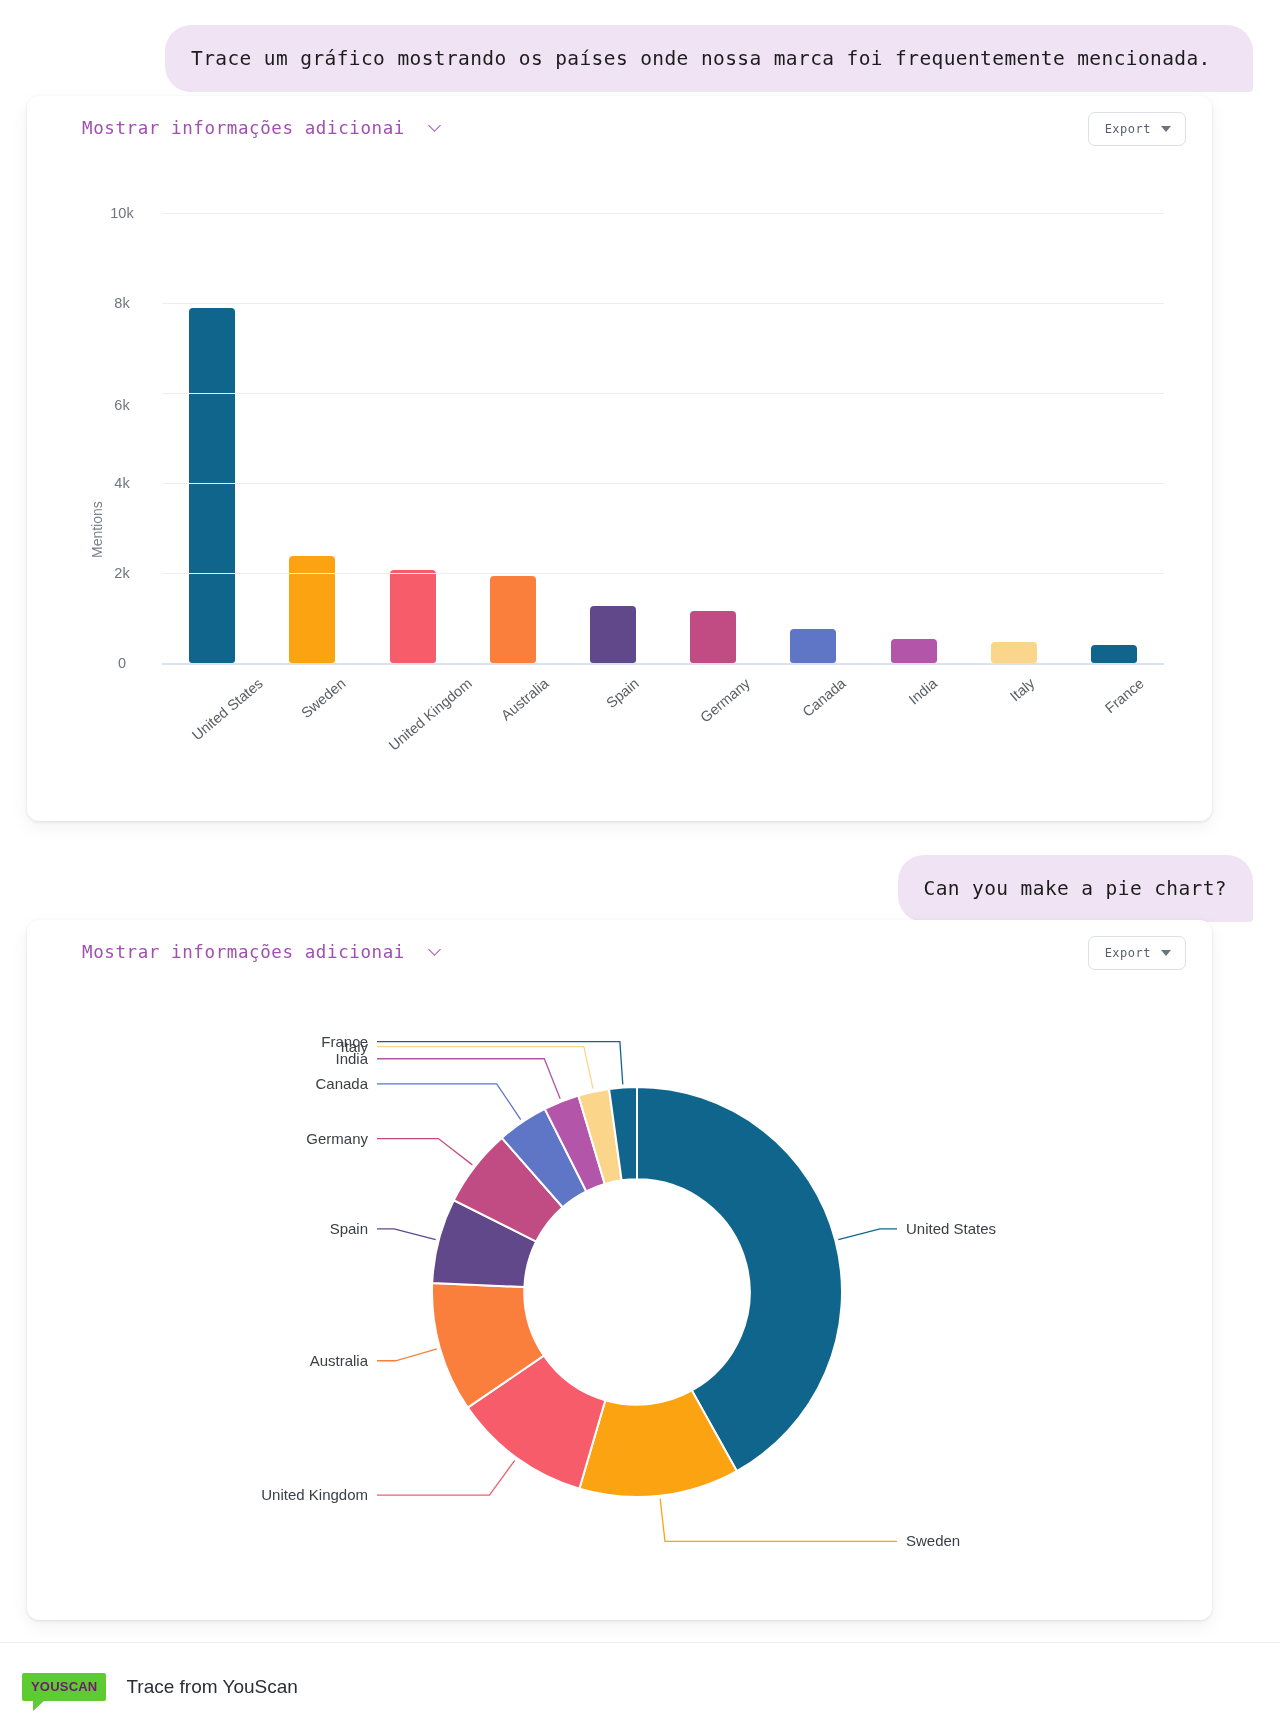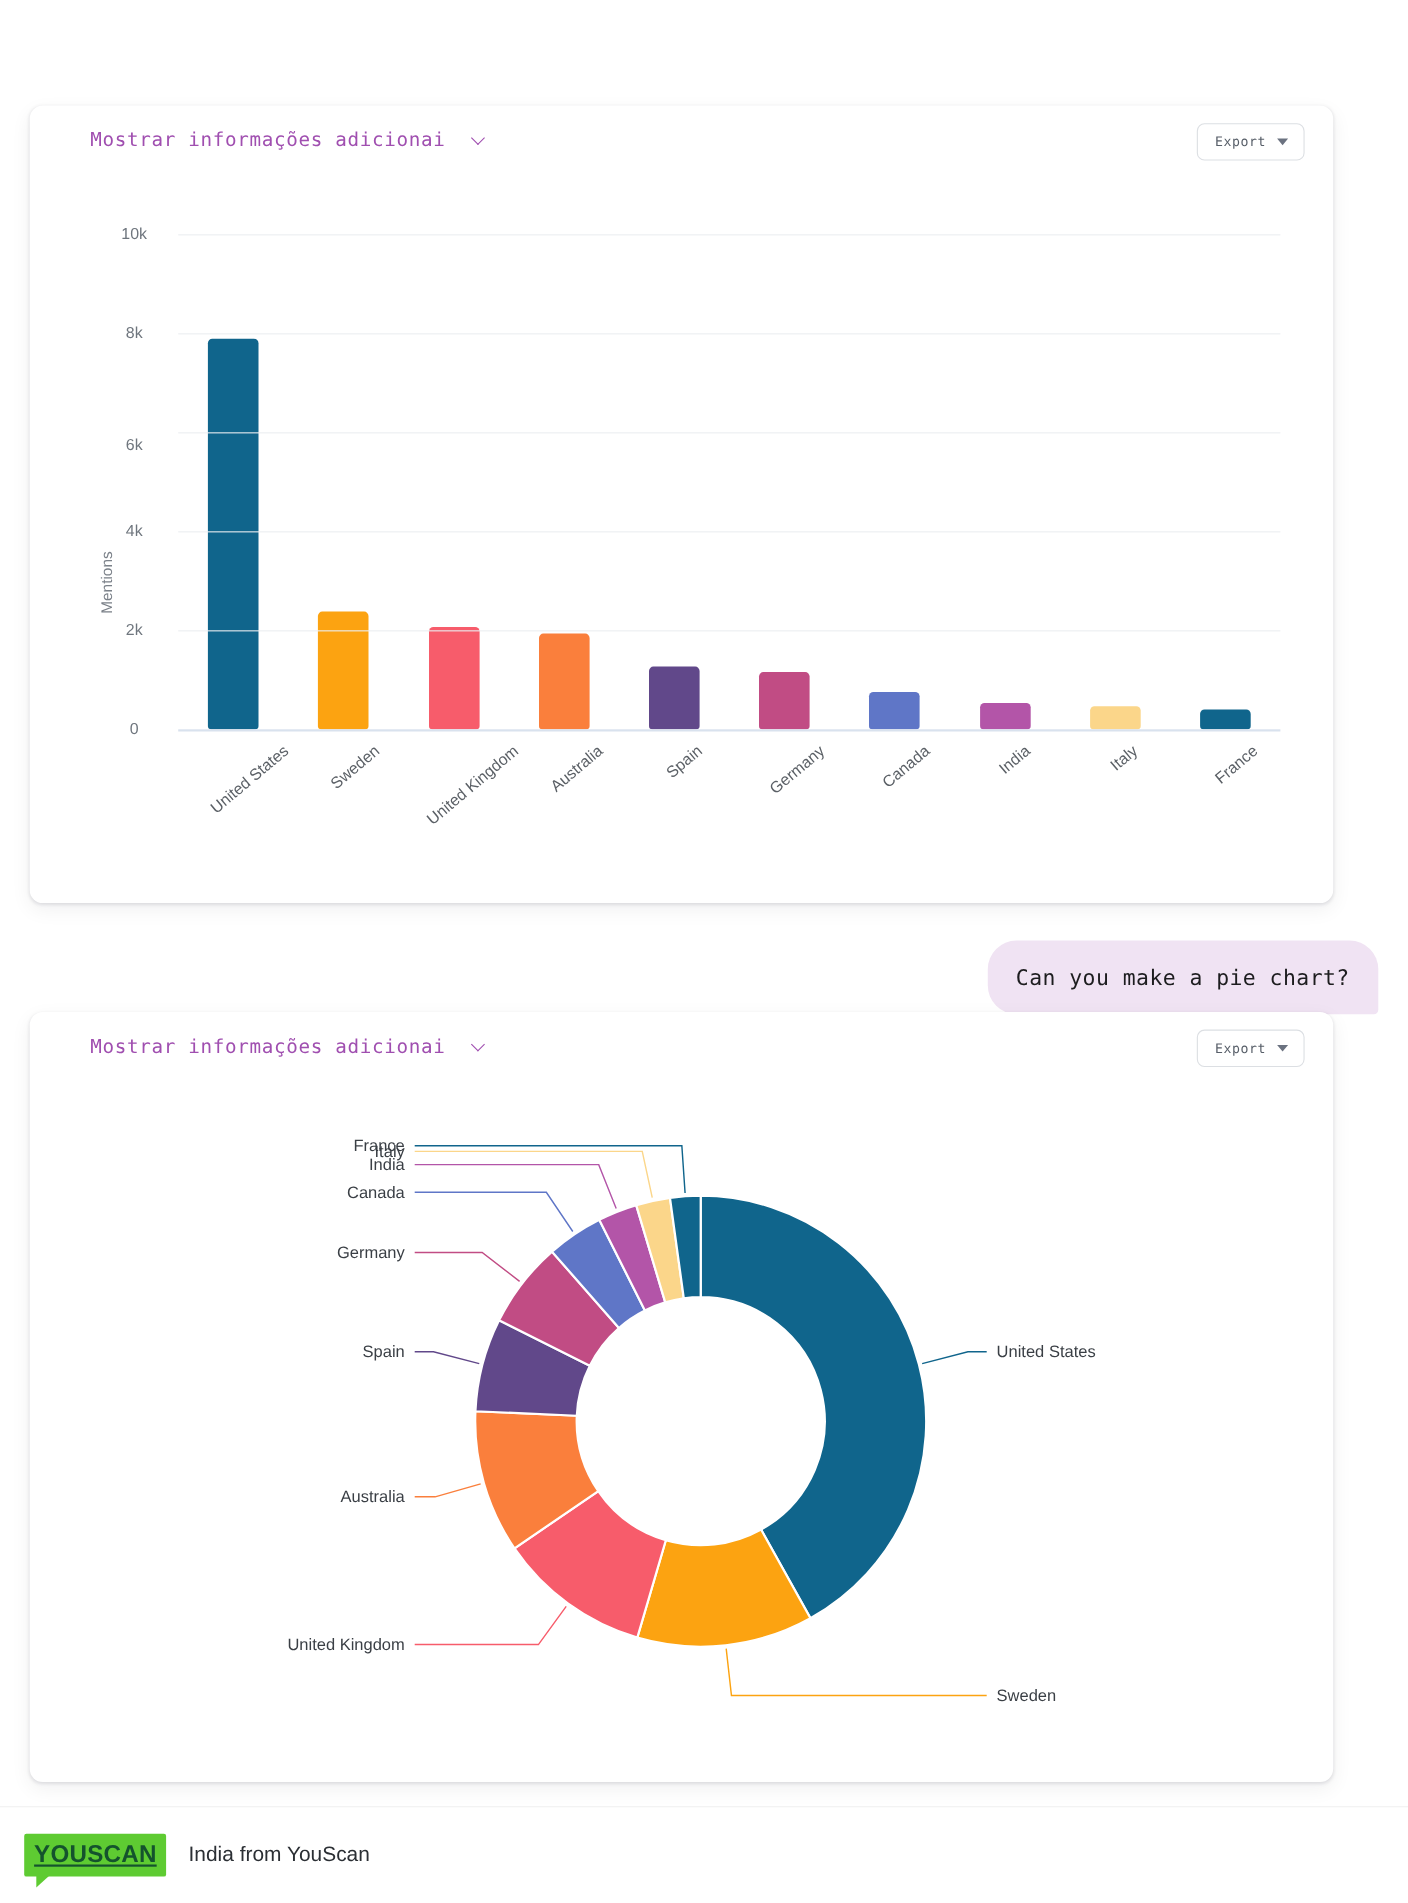--- a/index.html
+++ b/index.html
@@ -117,43 +117,43 @@
   
   .footer {
     position:absolute; left:0; right:0; bottom:0; height:88px;
     display:flex; align-items:center; padding-left:22px; gap:20px;
     background:#fff;
     border-top:1px solid #f0f0f0;
   }
   .ys-logo {
     position:relative;
     background:#5ecb32;
-    color:#14532d;
+    color:#701a75;
     font-weight:bold;
-    font-size:22px;
+    font-size:13px;
     letter-spacing:0.2px;
     padding:6px 9px 7px 9px;
     border-radius:2px;
     font-family:"Liberation Sans", sans-serif;
-    text-decoration:underline;
   }
   .ys-logo:after{
     content:""; position:absolute; left:11px; bottom:-10px;
     width:0;height:0;
     border-left:0 solid transparent;
     border-right:12px solid transparent;
     border-top:11px solid #5ecb32;
   }
   .footer-text { font-size:19px; color:#2b2f34; }
 </style>
 </head>
 <body>
 
 <div class="page">
 
+  <div class="bubble" id="bubble-1">Trace um gráfico mostrando os países onde nossa marca foi frequentemente mencionada.</div>
 
   <div class="card" id="card-bar">
     <div class="card-head">
       <div class="show-more">
         <span>Mostrar informações adicionai</span>
         <span class="chev"></span>
       </div>
       <div class="export-btn">
         <span>Export</span>
         <span class="caret"></span>
@@ -289,16 +289,16 @@
           <path d="M 565.9635032138659 96.7150105128153 L 556.8598043590401 54.68974826306075 L 350 54.68974826306075" fill="none" stroke="#fbd68a" stroke-width="1.3"></path>
           <text x="341" y="59.68974826306075" text-anchor="end" class="pie-label">Italy</text>
           <path d="M 595.798059543407 92.4854104231045 L 592.862081468246 49.585759693265544 L 350 49.585759693265544" fill="none" stroke="#10658c" stroke-width="1.3"></path>
           <text x="341" y="54.585759693265544" text-anchor="end" class="pie-label">France</text>
         </svg>
     </div>
   </div>
 
   <div class="footer">
     <div class="ys-logo">YOUSCAN</div>
-    <div class="footer-text">India from YouScan</div>
+    <div class="footer-text">Trace from YouScan</div>
   </div>
 
 </div>
 
 </body></html>

